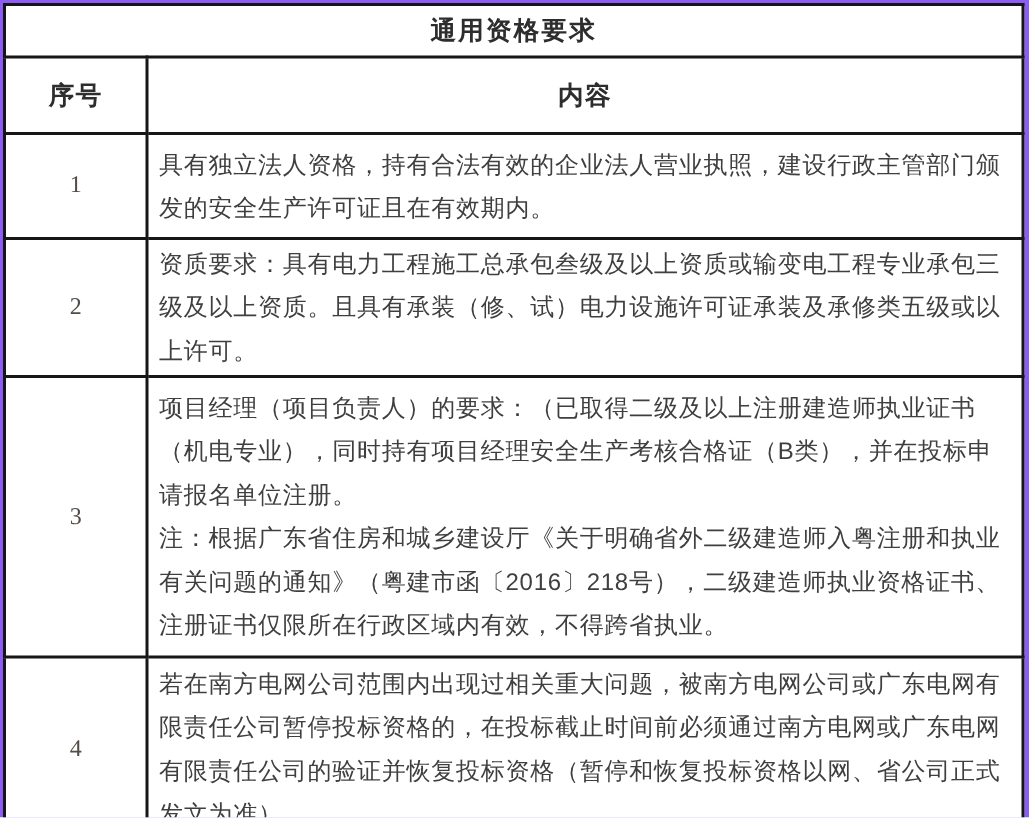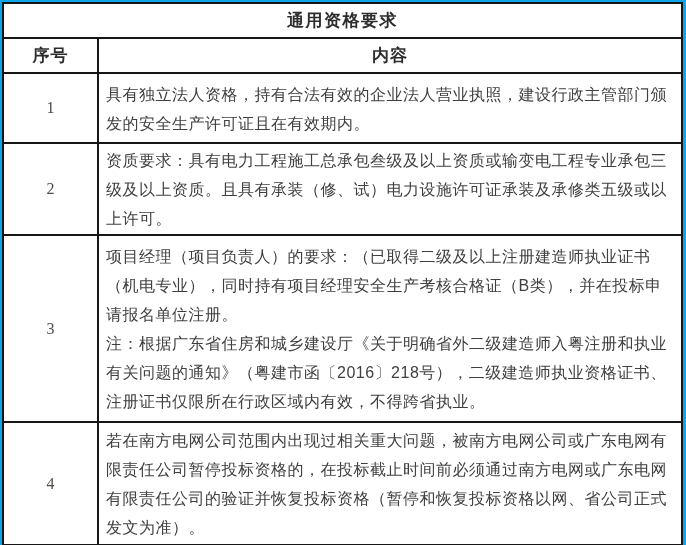--- a/index.html
+++ b/index.html
@@ -4,21 +4,21 @@
 <style>
   html, body {
     margin: 0;
     padding: 0;
     background: #ffffff;
   }
   .page {
     position: relative;
     width: 686px;
     height: 545px;
-    background: #0ea5e9;
+    background: #8b5cf6;
     overflow: hidden;
     font-family: "Liberation Sans", sans-serif;
   }
   table.qual-table {
     position: absolute;
     left: 2px;
     top: 2px;
     width: 681px;
     border-collapse: collapse;
     table-layout: fixed;
@@ -33,21 +33,21 @@
   .title-row td {
     height: 35px;
     text-align: center;
     vertical-align: middle;
     font-size: 17px;
     font-weight: bold;
     letter-spacing: 1.5px;
     color: #2d2d2d;
   }
   .head-row th {
-    height: 35px;
+    height: 51px;
     text-align: center;
     vertical-align: middle;
     font-size: 17px;
     font-weight: bold;
     letter-spacing: 1px;
     color: #2d2d2d;
   }
   td.no-cell {
     text-align: center;
     vertical-align: middle;

